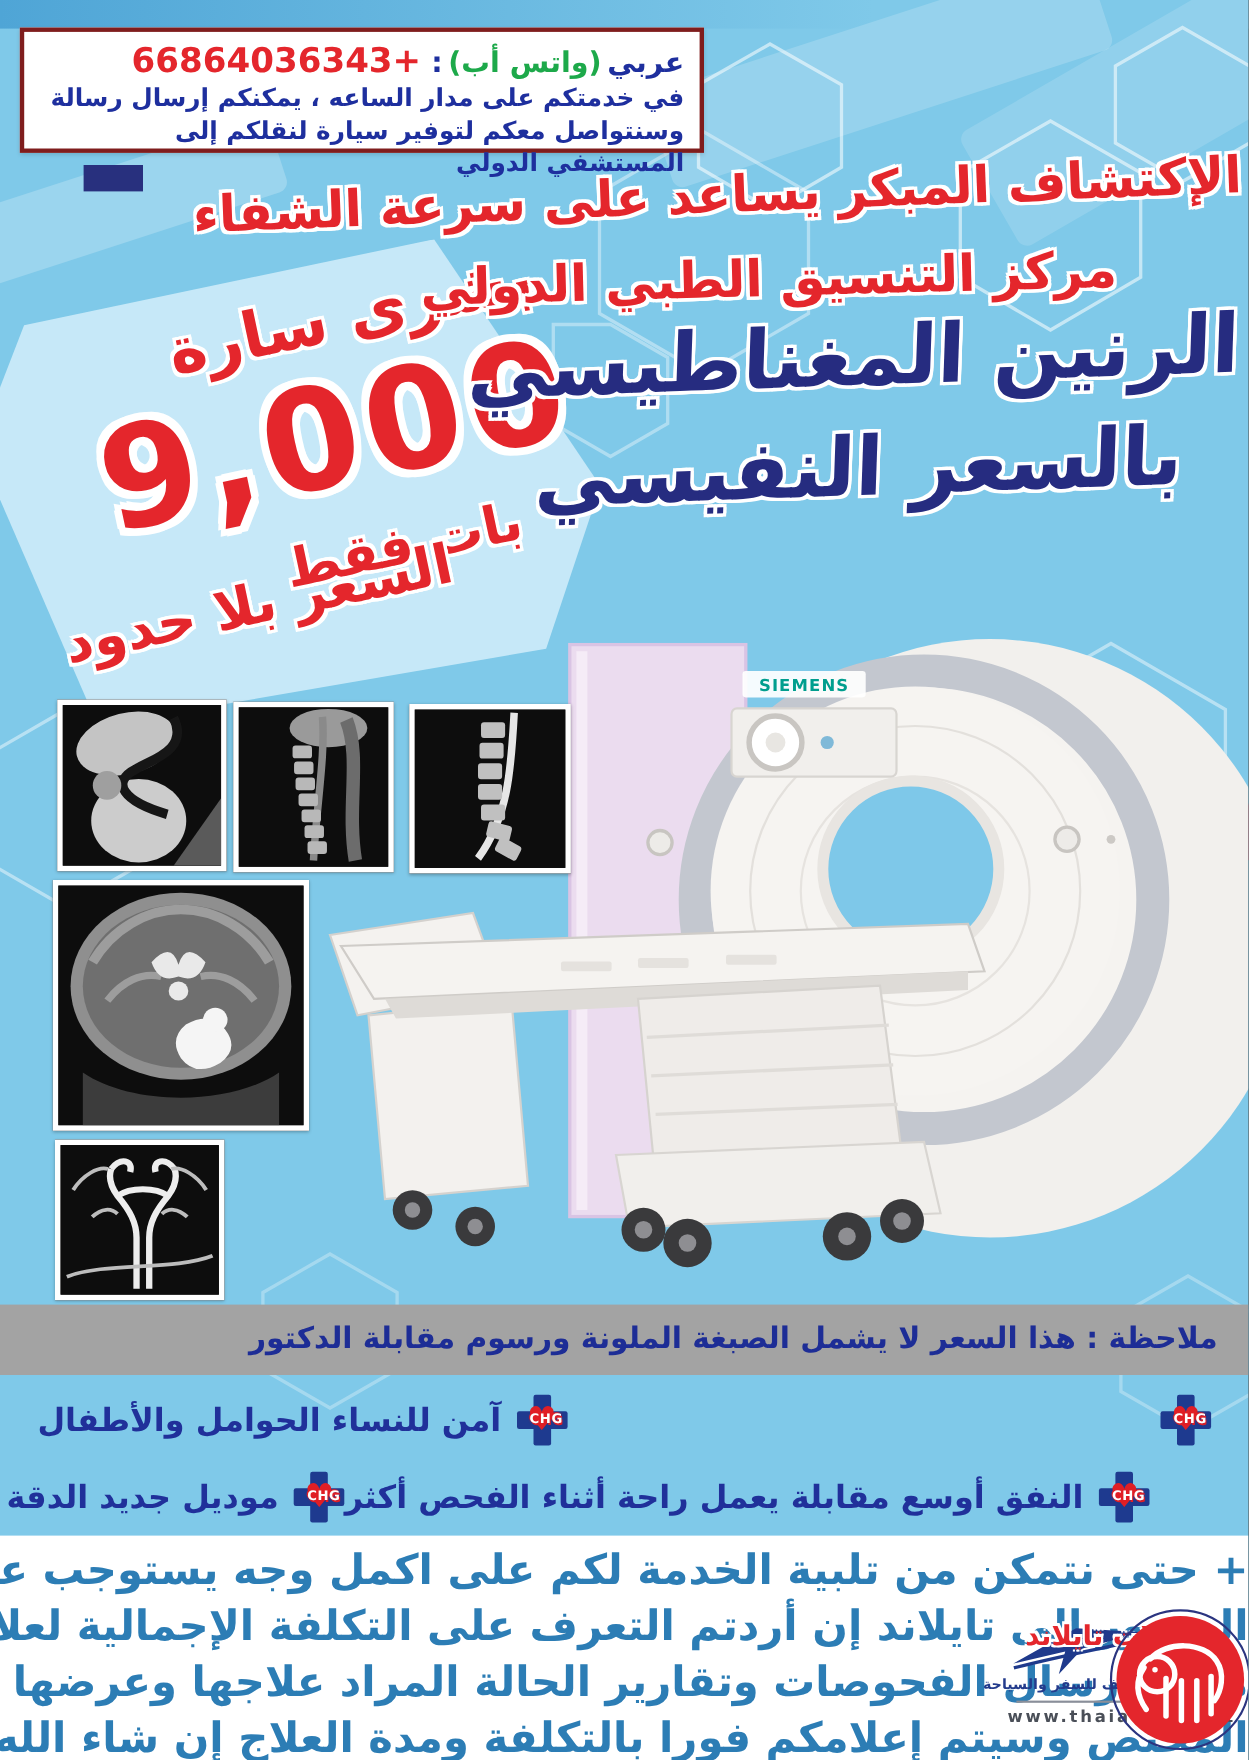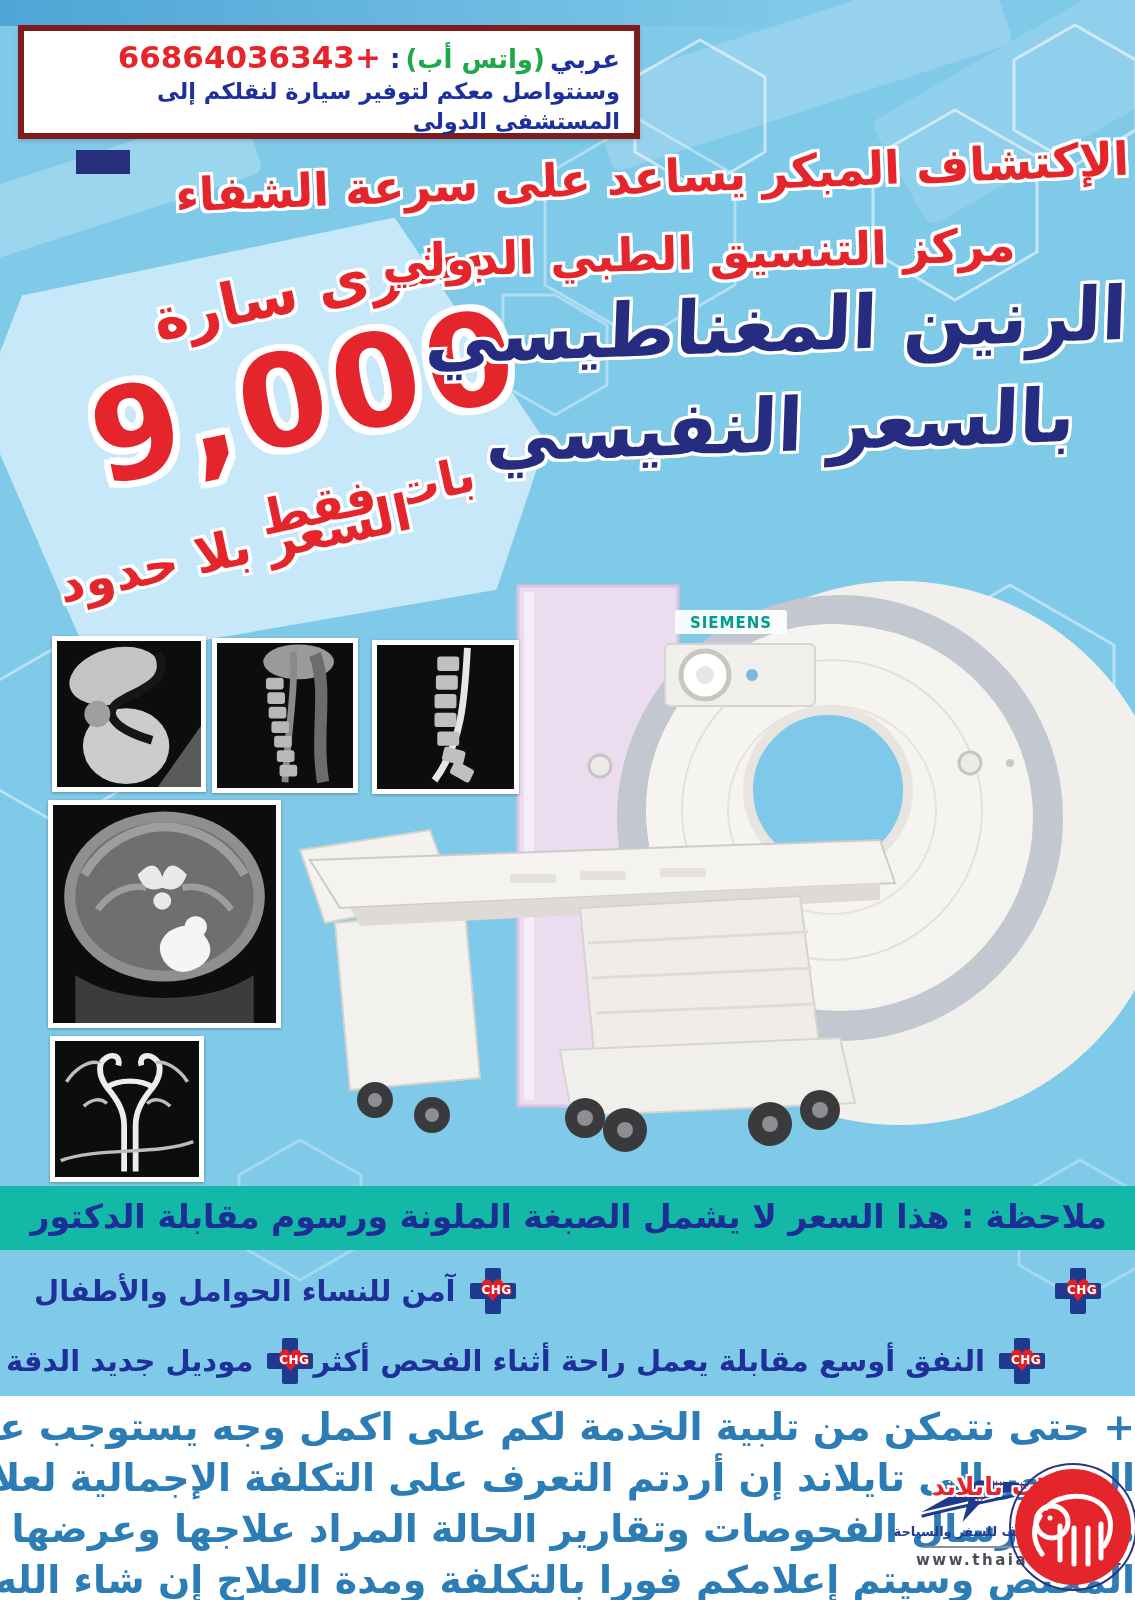--- a/index.html
+++ b/index.html
@@ -12,36 +12,36 @@
   .rtl{direction:rtl;unicode-bidi:embed;}
   
   .ow{text-shadow:-3px -3px 0 #fff,3px -3px 0 #fff,-3px 3px 0 #fff,3px 3px 0 #fff,-3px 0 0 #fff,3px 0 0 #fff,0 -3px 0 #fff,0 3px 0 #fff;}
   .ow-lg{text-shadow:-6px -6px 0 #fff,6px -6px 0 #fff,-6px 6px 0 #fff,6px 6px 0 #fff,-7px 0 0 #fff,7px 0 0 #fff,0 -7px 0 #fff,0 7px 0 #fff;}
   .red-d{color:#E4262C;font-weight:bold;}
   .navy-d{color:#262C80;font-weight:bold;}
   .topstrip{left:0;top:0;width:1135px;height:26px;background:linear-gradient(90deg,#4FA5D6,#7FC9E9 70%);}
   .streak{background:rgba(255,255,255,.18);border-radius:10px;}
   .contact-box{
     left:18px;top:25px;width:622px;height:114px;background:#fff;
-    border:6px solid #7f1d1d;box-shadow:0 2px 4px rgba(0,0,0,.15);
+    border:4px solid #7f1d1d;box-shadow:0 2px 4px rgba(0,0,0,.15);
     padding:6px 14px 0 10px;text-align:right;line-height:1.3;
   }
   .contact-l1{font-size:26px;font-weight:bold;}
   .contact-l2{font-size:22.5px;font-weight:bold;color:#1E2F9E;}
   .accent-rect{left:76px;top:150px;width:54px;height:24px;background:#28307E;}
   .promo-panel{
     left:-15px;top:235px;width:558px;height:402px;background:rgba(201,233,248,.96);
     clip-path:polygon(10% 8%,78% 0,100% 60%,88% 95%,14% 100%,0 34%);
     transform:rotate(-7deg);
   }
   .scan{background:#0a0a0a;border:5px solid #fff;box-shadow:0 1px 3px rgba(0,0,0,.3);}
   .scan svg{display:block;width:100%;height:100%;}
   .note-bar{
-    left:0;top:1186px;width:1135px;height:64px;background:#14b8a6;
-    color:#1D2D96;font-weight:bold;font-size:33px;line-height:62px;
+    left:0;top:1186px;width:1135px;height:64px;background:#a3a3a3;
+    color:#1D2D96;font-weight:bold;font-size:27px;line-height:62px;
     text-align:right;padding-right:28px;
   }
   .feat-row{left:0;width:1135px;height:70px;display:flex;direction:rtl;
     justify-content:space-between;align-items:center;}
   .feature{display:flex;direction:rtl;align-items:center;gap:14px;}
   .feature .lbl{color:#20309A;font-weight:bold;font-size:29px;white-space:nowrap;}
   .chg{position:relative;width:46px;height:46px;flex:0 0 46px;}
   .chg .v{position:absolute;left:15px;top:0;width:16px;height:46px;background:#1E3A8F;border-radius:2px;}
   .chg .h{position:absolute;left:0;top:15px;width:46px;height:16px;background:#1E3A8F;border-radius:2px;}
   .chg .heart{position:absolute;left:0;top:0;width:46px;height:46px;display:flex;align-items:center;justify-content:center;color:#E01F26;font-size:30px;line-height:46px;}
@@ -81,20 +81,21 @@
     </g>
   </svg>
 
   <div class="abs contact-box rtl">
     <div>
       <span class="contact-l1" style="color:#1E2F9E;">عربي</span>
       <span class="contact-l1" style="color:#1DA94A;">(واتس أب)</span>
       <span class="contact-l1" style="color:#1E2F9E;"> : </span>
       <span class="contact-l1" style="color:#E4262C;font-size:31px;">+66864036343</span>
     </div>
+    <div class="contact-l2">في خدمتكم على مدار الساعه ، يمكنكم إرسال رسالة</div>
     <div class="contact-l2">وسنتواصل معكم لتوفير سيارة لنقلكم إلى المستشفي الدولي</div>
   </div>
   <div class="abs accent-rect"></div>
 
   <div class="abs promo-panel" style="z-index:2;"></div>
   <div class="abs red-d ow rtl" style="left:150px;top:252px;font-size:58px;transform:rotate(-12deg);z-index:3;white-space:nowrap;">بشرى سارة</div>
   <div class="abs red-d ow-lg" style="left:88px;top:322px;font-size:128px;transform:rotate(-12deg);z-index:3;letter-spacing:6px;white-space:nowrap;">9,000</div>
   <div class="abs red-d ow rtl" style="left:258px;top:468px;font-size:48px;transform:rotate(-12deg);z-index:3;white-space:nowrap;">بات فقط</div>
   <div class="abs red-d ow rtl" style="left:55px;top:520px;font-size:50px;transform:rotate(-12deg);z-index:3;white-space:nowrap;">السعر بلا حدود</div>
 

